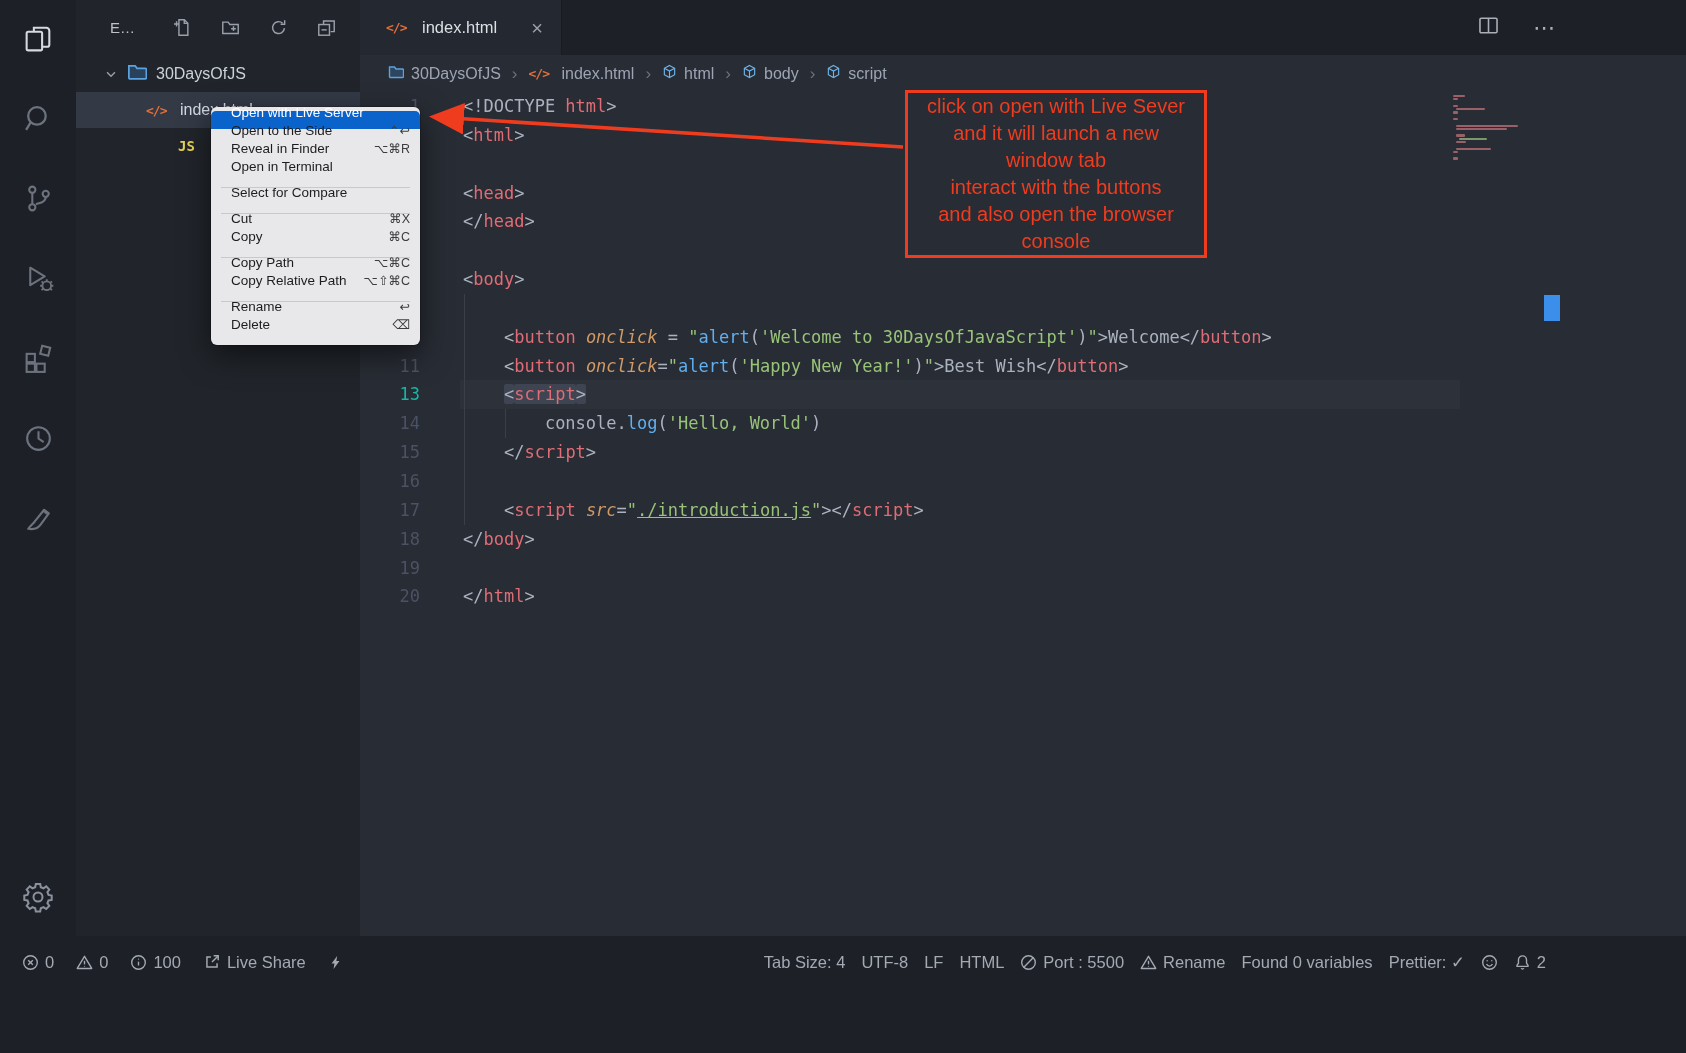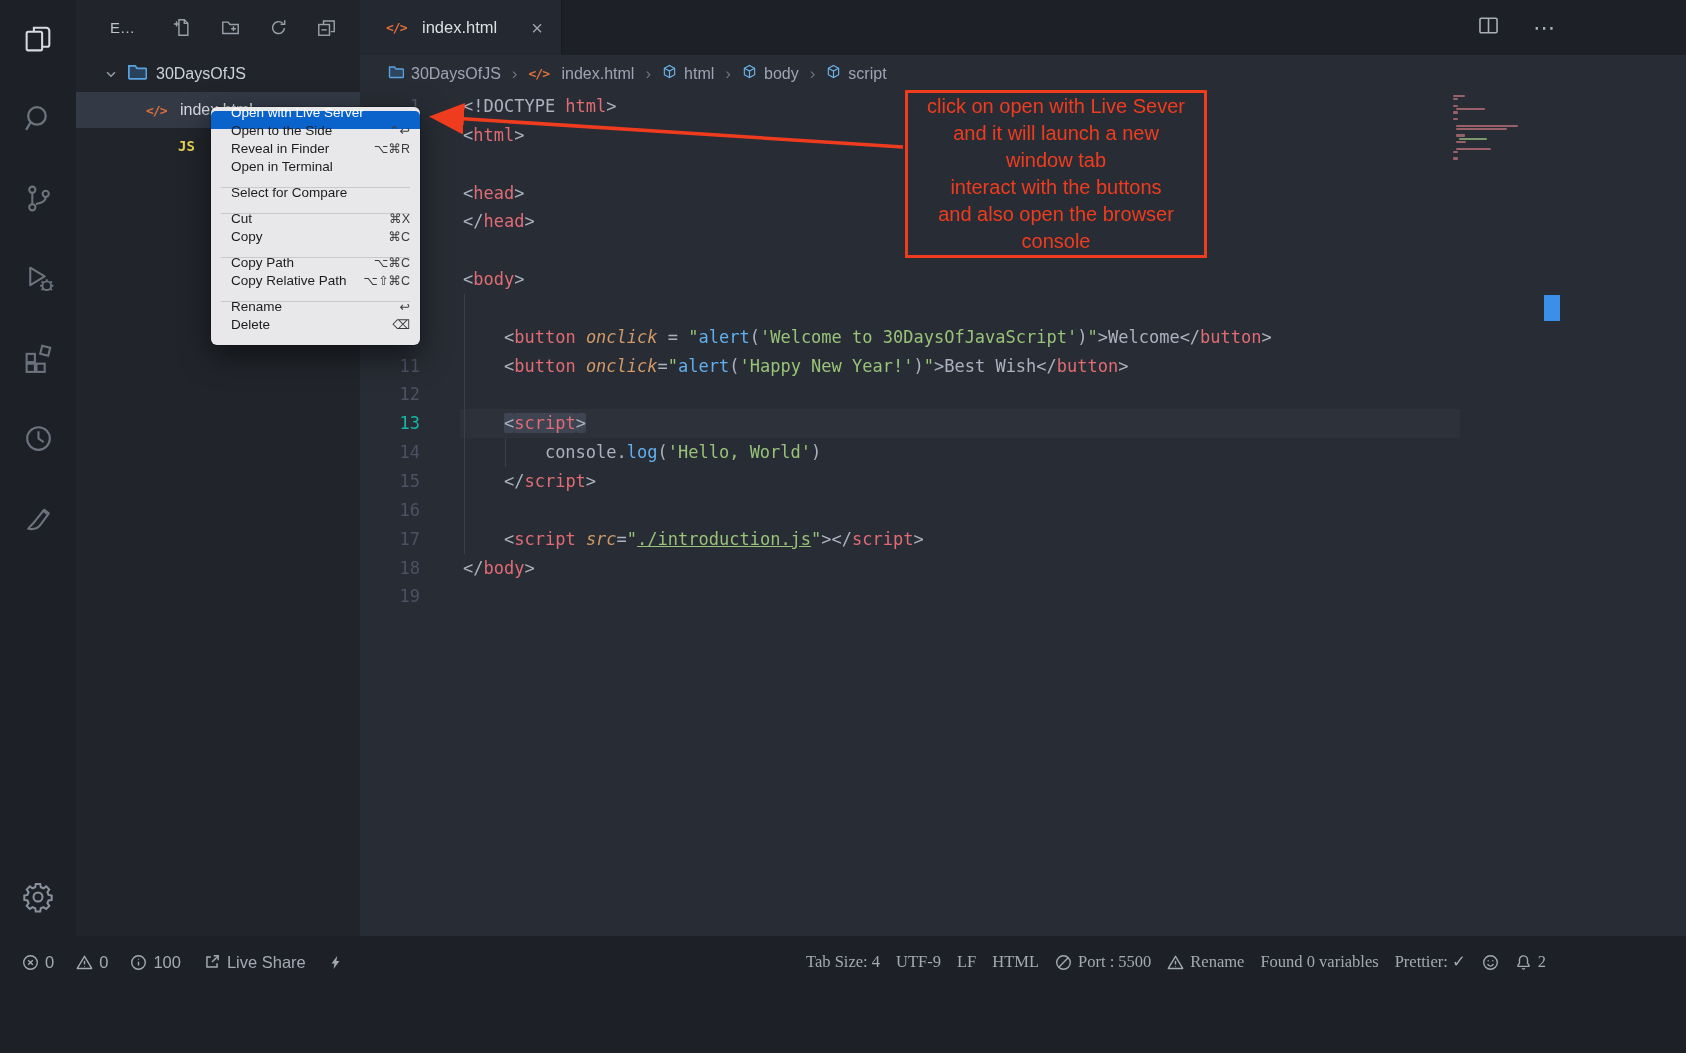--- a/index.html
+++ b/index.html
@@ -53,21 +53,21 @@
   .whl { background:#3e4451; border-radius:2px; }
 
   .minimap { position:absolute; left:1093px; top:3px; width:90px; }
   .mm-line { height:2.2px; margin-bottom:1.1px; border-radius:1px; }
   .ov-marker { position:absolute; left:1184px; top:203px; width:16px; height:26px; background:#3b8eea; }
 
   
   .statusbar { position:absolute; left:0; top:936px; width:100%; height:117px; background:#1d2127; z-index:6;
                display:flex; justify-content:space-between; align-items:flex-start; padding:11px 140px 0 22px; }
   .sb-left, .sb-right { display:flex; align-items:center; height:30px; }
-  .sb-left { gap:22px; } .sb-right { gap:16px;font-family:Liberation Serif, serif; }
+  .sb-left { gap:22px; } .sb-right { gap:16px; }
   .sb-item { display:flex; align-items:center; gap:6px; color:#a3aab4; font-size:16.5px; white-space:nowrap; cursor:pointer; }
   .sico { display:flex; }
 
   
   .ctxmenu { position:absolute; left:211px; top:107px; width:209px; background:#e8e8ea; border-radius:6px;
              padding:4px 0; box-shadow:0 10px 30px rgba(0,0,0,.55), 0 0 0 1px rgba(0,0,0,.18); z-index:50;
              font-size:13.5px; color:#1d1d1f; }
   .menu-item { display:flex; justify-content:space-between; align-items:center; height:18px; padding:0 10px 15px 20px; cursor:pointer; }
   .menu-item:first-child { border-radius:5px 5px 0 0; }
   .menu-item.hl { background:#0a62cb; color:#fff; }
@@ -256,28 +256,28 @@
           <div class="cline"><span class="gut">1</span><span class="ltext"><span class="c-pn">&lt;!DOCTYPE </span><span class="c-tg">html</span><span class="c-pn">&gt;</span></span></div>
           <div class="cline"><span class="gut">2</span><span class="ltext"><span class="c-pn">&lt;</span><span class="c-tg">html</span><span class="c-pn">&gt;</span></span></div>
           <div class="cline"><span class="gut">3</span><span class="ltext"></span></div>
           <div class="cline"><span class="gut">4</span><span class="ltext"><span class="c-pn">&lt;</span><span class="c-tg">head</span><span class="c-pn">&gt;</span></span></div>
           <div class="cline"><span class="gut">6</span><span class="ltext"><span class="c-pn">&lt;/</span><span class="c-tg">head</span><span class="c-pn">&gt;</span></span></div>
           <div class="cline"><span class="gut">7</span><span class="ltext"></span></div>
           <div class="cline"><span class="gut">8</span><span class="ltext"><span class="c-pn">&lt;</span><span class="c-tg">body</span><span class="c-pn">&gt;</span></span></div>
           <div class="cline"><span class="gut">9</span><span class="ltext"><i class="guide" style="left: 44px;"></i></span></div>
           <div class="cline"><span class="gut">10</span><span class="ltext"><i class="guide" style="left: 44px;"></i>    <span class="c-pn">&lt;</span><span class="c-tg">button</span><span class="c-pn"> </span><span class="c-at">onclick</span><span class="c-pn"> = </span><span class="c-st">"</span><span class="c-fn">alert</span><span class="c-pn">(</span><span class="c-st">'Welcome to 30DaysOfJavaScript'</span><span class="c-pn">)</span><span class="c-st">"</span><span class="c-pn">&gt;</span><span class="c-tx">Welcome</span><span class="c-pn">&lt;/</span><span class="c-tg">button</span><span class="c-pn">&gt;</span></span></div>
           <div class="cline"><span class="gut">11</span><span class="ltext"><i class="guide" style="left: 44px;"></i>    <span class="c-pn">&lt;</span><span class="c-tg">button</span><span class="c-pn"> </span><span class="c-at">onclick</span><span class="c-pn">=</span><span class="c-st">"</span><span class="c-fn">alert</span><span class="c-pn">(</span><span class="c-st">'Happy New Year!'</span><span class="c-pn">)</span><span class="c-st">"</span><span class="c-pn">&gt;</span><span class="c-tx">Best Wish</span><span class="c-pn">&lt;/</span><span class="c-tg">button</span><span class="c-pn">&gt;</span></span></div>
-          <div class="cline"><span class="gut">12</span><span class="ltext"><i class="guide" style="left: 44px;"></i></span></div>
           <div class="cline cur"><span class="gut">13</span><span class="ltext"><i class="guide" style="left: 44px;"></i>    <span class="c-pn whl">&lt;</span><span class="c-tg whl">script</span><span class="c-pn whl">&gt;</span></span></div>
           <div class="cline"><span class="gut">14</span><span class="ltext"><i class="guide" style="left: 44px;"></i><i class="guide" style="left: 85.2px;"></i>        <span class="c-tx">console.</span><span class="c-fn">log</span><span class="c-pn">(</span><span class="c-st">'Hello, World'</span><span class="c-pn">)</span></span></div>
           <div class="cline"><span class="gut">15</span><span class="ltext"><i class="guide" style="left: 44px;"></i>    <span class="c-pn">&lt;/</span><span class="c-tg">script</span><span class="c-pn">&gt;</span></span></div>
           <div class="cline"><span class="gut">16</span><span class="ltext"><i class="guide" style="left: 44px;"></i></span></div>
           <div class="cline"><span class="gut">17</span><span class="ltext"><i class="guide" style="left: 44px;"></i>    <span class="c-pn">&lt;</span><span class="c-tg">script</span><span class="c-pn"> </span><span class="c-at">src</span><span class="c-pn">=</span><span class="c-st">"</span><span class="c-lk">./introduction.js</span><span class="c-st">"</span><span class="c-pn">&gt;</span><span class="c-pn">&lt;/</span><span class="c-tg">script</span><span class="c-pn">&gt;</span></span></div>
           <div class="cline"><span class="gut">18</span><span class="ltext"><span class="c-pn">&lt;/</span><span class="c-tg">body</span><span class="c-pn">&gt;</span></span></div>
           <div class="cline"><span class="gut">19</span><span class="ltext"></span></div>
+          <div class="cline"><span class="gut">20</span><span class="ltext"><span class="c-pn">&lt;/</span><span class="c-tg">html</span><span class="c-pn">&gt;</span></span></div>
         </div>
       <div class="minimap">
           <div class="mm-line" style="width: 11.7px; margin-left: 0px; background: rgb(154, 96, 105);"></div>
           <div class="mm-line" style="width: 4.68px; margin-left: 0px; background: rgb(154, 96, 105);"></div>
           <div class="mm-line" style="width: 0px; margin-left: 0px; background: transparent;"></div>
           <div class="mm-line" style="width: 4.68px; margin-left: 0px; background: rgb(154, 96, 105);"></div>
           <div class="mm-line" style="width: 28.86px; margin-left: 3.12px; background: rgb(154, 96, 105);"></div>
           <div class="mm-line" style="width: 5.46px; margin-left: 0px; background: rgb(154, 96, 105);"></div>
           <div class="mm-line" style="width: 0px; margin-left: 0px; background: transparent;"></div>
           <div class="mm-line" style="width: 4.68px; margin-left: 0px; background: rgb(154, 96, 105);"></div>
@@ -345,21 +345,21 @@
               <path d="M9.8 1L3.8 9h3.1l-1 6 6.3-8.6H8.9z" fill="currentColor"></path>
             </svg>
           </span>
         </div>
       </div>
     <div class="sb-right">
         <div class="sb-item">
           <span>Tab Size: 4</span>
         </div>
         <div class="sb-item">
-          <span>UTF-9</span>
+          <span>UTF-8</span>
         </div>
         <div class="sb-item">
           <span>LF</span>
         </div>
         <div class="sb-item">
           <span>HTML</span>
         </div>
         <div class="sb-item">
           <span class="sico">
             <svg width="17" height="17" viewBox="0 0 16 16" fill="none" stroke="currentColor" stroke-width="1.3">

